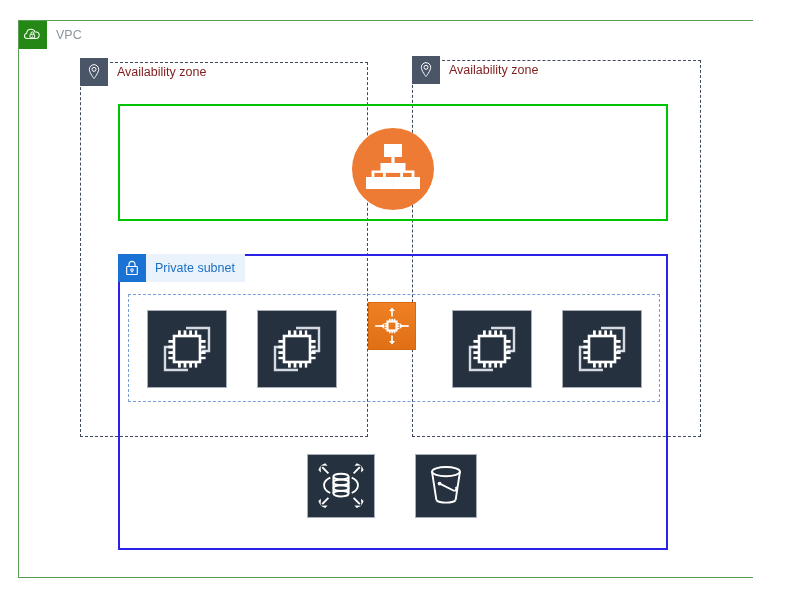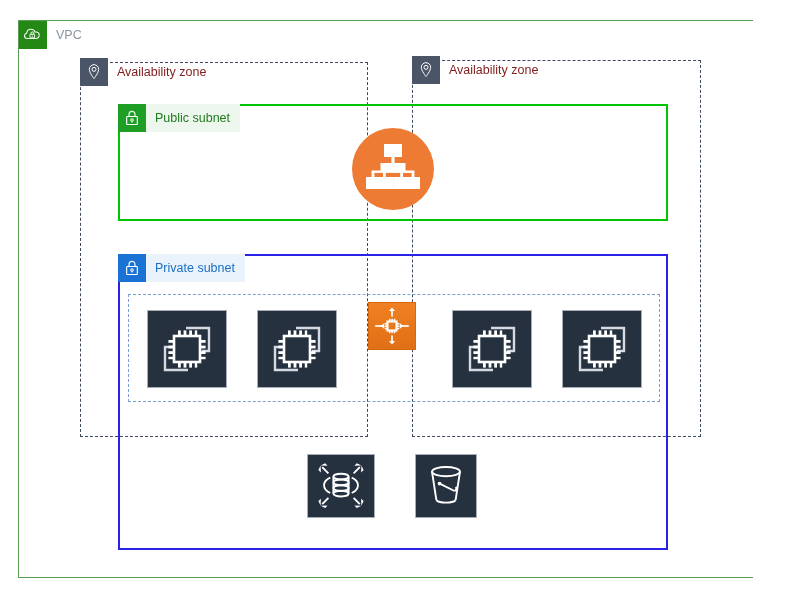--- a/index.html
+++ b/index.html
@@ -147,31 +147,20 @@
       <svg width="20" height="20" viewBox="0 0 24 24">
         <path d="M12 3.2c-3.1 0-5.6 2.5-5.6 5.6 0 4.1 5.6 11 5.6 11s5.6-6.9 5.6-11c0-3.1-2.5-5.6-5.6-5.6z" fill="none" stroke="#ffffff" stroke-width="1.2"></path>
         <circle cx="12" cy="8.8" r="2.4" fill="none" stroke="#ffffff" stroke-width="1.2"></circle>
       </svg>
     </div>
     <div class="label-text text-az">Availability zone</div>
   </div>
 
   <div class="box public-subnet-box" style="left:118px; top:104px; width:550px; height:117px;"></div>
 
-  <div class="label-group" style="left:118px; top:104px;">
-    <div class="label-badge badge-public">
-      <svg width="20" height="20" viewBox="0 0 24 24">
-        <rect x="5.6" y="10.2" width="12.8" height="9.6" rx="0.8" fill="none" stroke="#ffffff" stroke-width="1.35"></rect>
-        <path d="M8.4 10.2V7.6a3.6 3.6 0 0 1 7.2 0v2.6" fill="none" stroke="#ffffff" stroke-width="1.35"></path>
-        <circle cx="12" cy="14.4" r="1.5" fill="none" stroke="#ffffff" stroke-width="1.25"></circle>
-        <path d="M12 15.6v1.8" stroke="#ffffff" stroke-width="1.25"></path>
-      </svg>
-    </div>
-    <div class="label-text text-public">Public subnet</div>
-  </div>
 
   <div class="elb-circle" style="left:352px; top:128px; width:82px; height:82px;">
     <svg width="56" height="54" viewBox="0 0 56 54">
       <rect x="19" y="2" width="18" height="13" fill="#ffffff"></rect>
       <rect x="26.4" y="15" width="3.2" height="6" fill="#ffffff"></rect>
       <rect x="15.5" y="21" width="25" height="9" fill="#ffffff"></rect>
       <rect x="6.6" y="30" width="2.8" height="5" fill="#ffffff"></rect>
       <rect x="18.0" y="30" width="2.8" height="5" fill="#ffffff"></rect>
       <rect x="35.2" y="30" width="2.8" height="5" fill="#ffffff"></rect>
       <rect x="46.6" y="30" width="2.8" height="5" fill="#ffffff"></rect>

